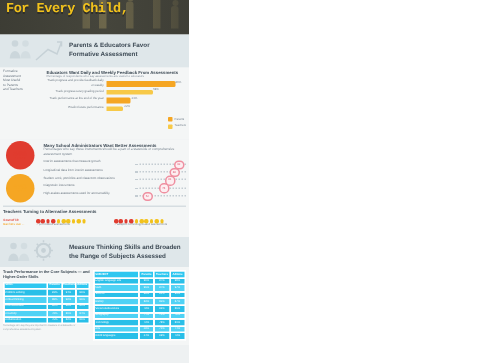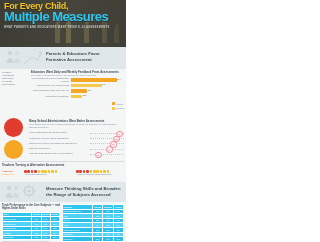--- a/index.html
+++ b/index.html
@@ -2,21 +2,21 @@
 <html><head>
 <meta charset="utf-8">
 <style>
   html,body{margin:0;padding:0;background:#fff;}
   body{width:126px;height:242px;overflow:hidden;
        font-family:"Liberation Sans",sans-serif;
        color:#4a5560;-webkit-font-smoothing:none;}
   .page{position:relative;width:126px;height:242px;background:#eef1f2;}
 
   
-  .hdr{position:relative;height:47px;background:#4a4a40;overflow:hidden;}
+  .hdr{position:relative;height:23px;background:#4a4a40;overflow:hidden;font-family:Liberation Mono, monospace;}
   .hdr .figs{position:absolute;inset:0;}
   .hdr .fig{position:absolute;bottom:4px;width:5px;background:#b9a86a;opacity:.55;border-radius:2px 2px 0 0;}
   .hdr .fig i{position:absolute;top:-4px;left:.5px;width:4px;height:4px;border-radius:50%;background:#b9a86a;display:block;}
   .hdr .vig{position:absolute;inset:0;background:linear-gradient(90deg,rgba(60,60,52,.95) 0%,rgba(60,60,52,.35) 55%,rgba(60,60,52,.8) 100%);}
   .ttl1{position:absolute;left:4px;top:1px;font-size:9px;font-weight:bold;
         color:#f2c21c;letter-spacing:-.3px;line-height:10px;white-space:nowrap;text-shadow:0 1px 0 #2e2e28;}
   .ttl2{position:absolute;left:4px;top:10px;font-size:13px;font-weight:bold;
         color:#2ec7f0;letter-spacing:-.5px;line-height:14px;white-space:nowrap;text-shadow:0 1px 0 #2e2e28;}
   .ttl3{position:absolute;left:4px;top:26px;font-size:2.6px;font-weight:bold;
         color:#d9e4e6;letter-spacing:.35px;line-height:4px;white-space:nowrap;opacity:.85;}
@@ -110,21 +110,20 @@
         </span>
       <span class="fig" style="left:102px;height:24px">
           <i></i>
         </span>
       <span class="fig" style="left:114px;height:15px">
           <i></i>
         </span>
     </div>
     <div class="vig"></div>
     <div class="ttl1">For Every Child,</div>
-    <div class="ttl2">Multiple Measures</div>
     <div class="ttl3">WHAT PARENTS AND EDUCATORS WANT FROM K-12 ASSESSMENTS</div>
   </div>
 
   <div class="banner">
     <svg class="art" viewBox="0 0 40 18">
       <circle cx="8" cy="4" r="2.2" fill="#b9c7cd"></circle>
         <path d="M4.5 14c0-3 1.6-5 3.5-5s3.5 2 3.5 5z" fill="#b9c7cd"></path>
       <circle cx="15" cy="4" r="2.2" fill="#c9d5da"></circle>
         <path d="M11.5 14c0-3 1.6-5 3.5-5s3.5 2 3.5 5z" fill="#c9d5da"></path>
       <path d="M22 15 L30 8 L36 11 L39 3" stroke="#aebcc4" stroke-width="1" fill="none"></path>

